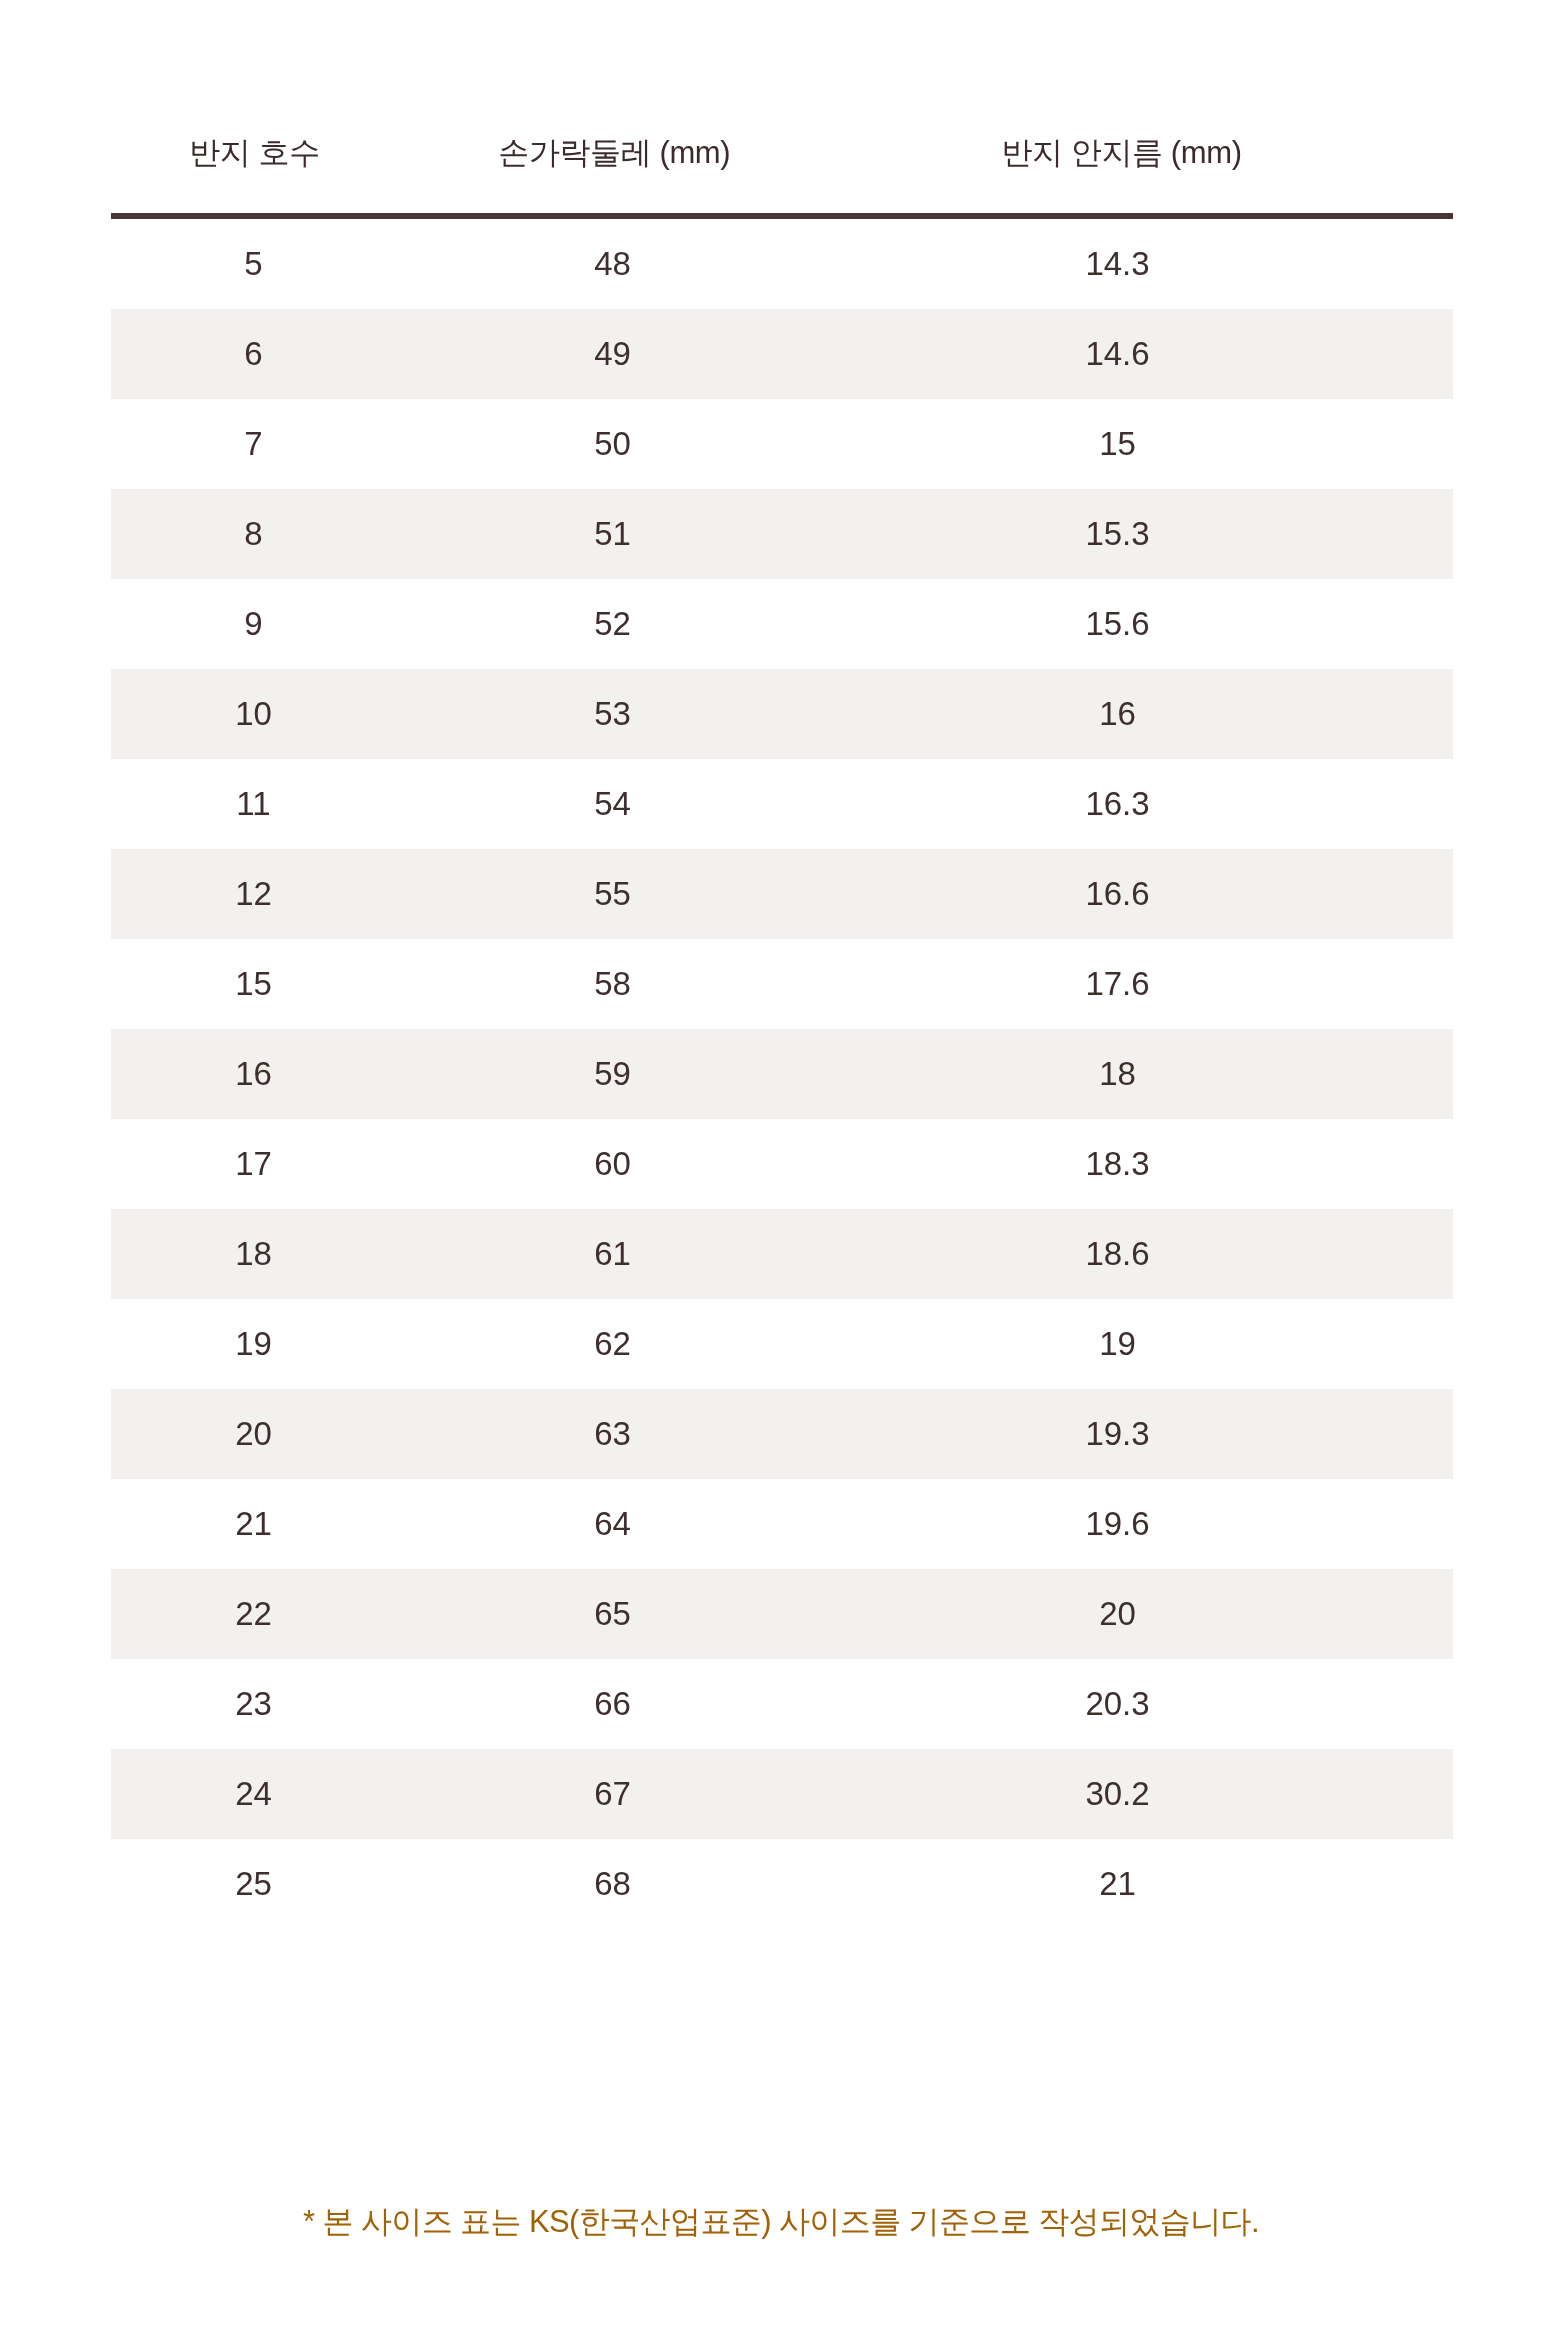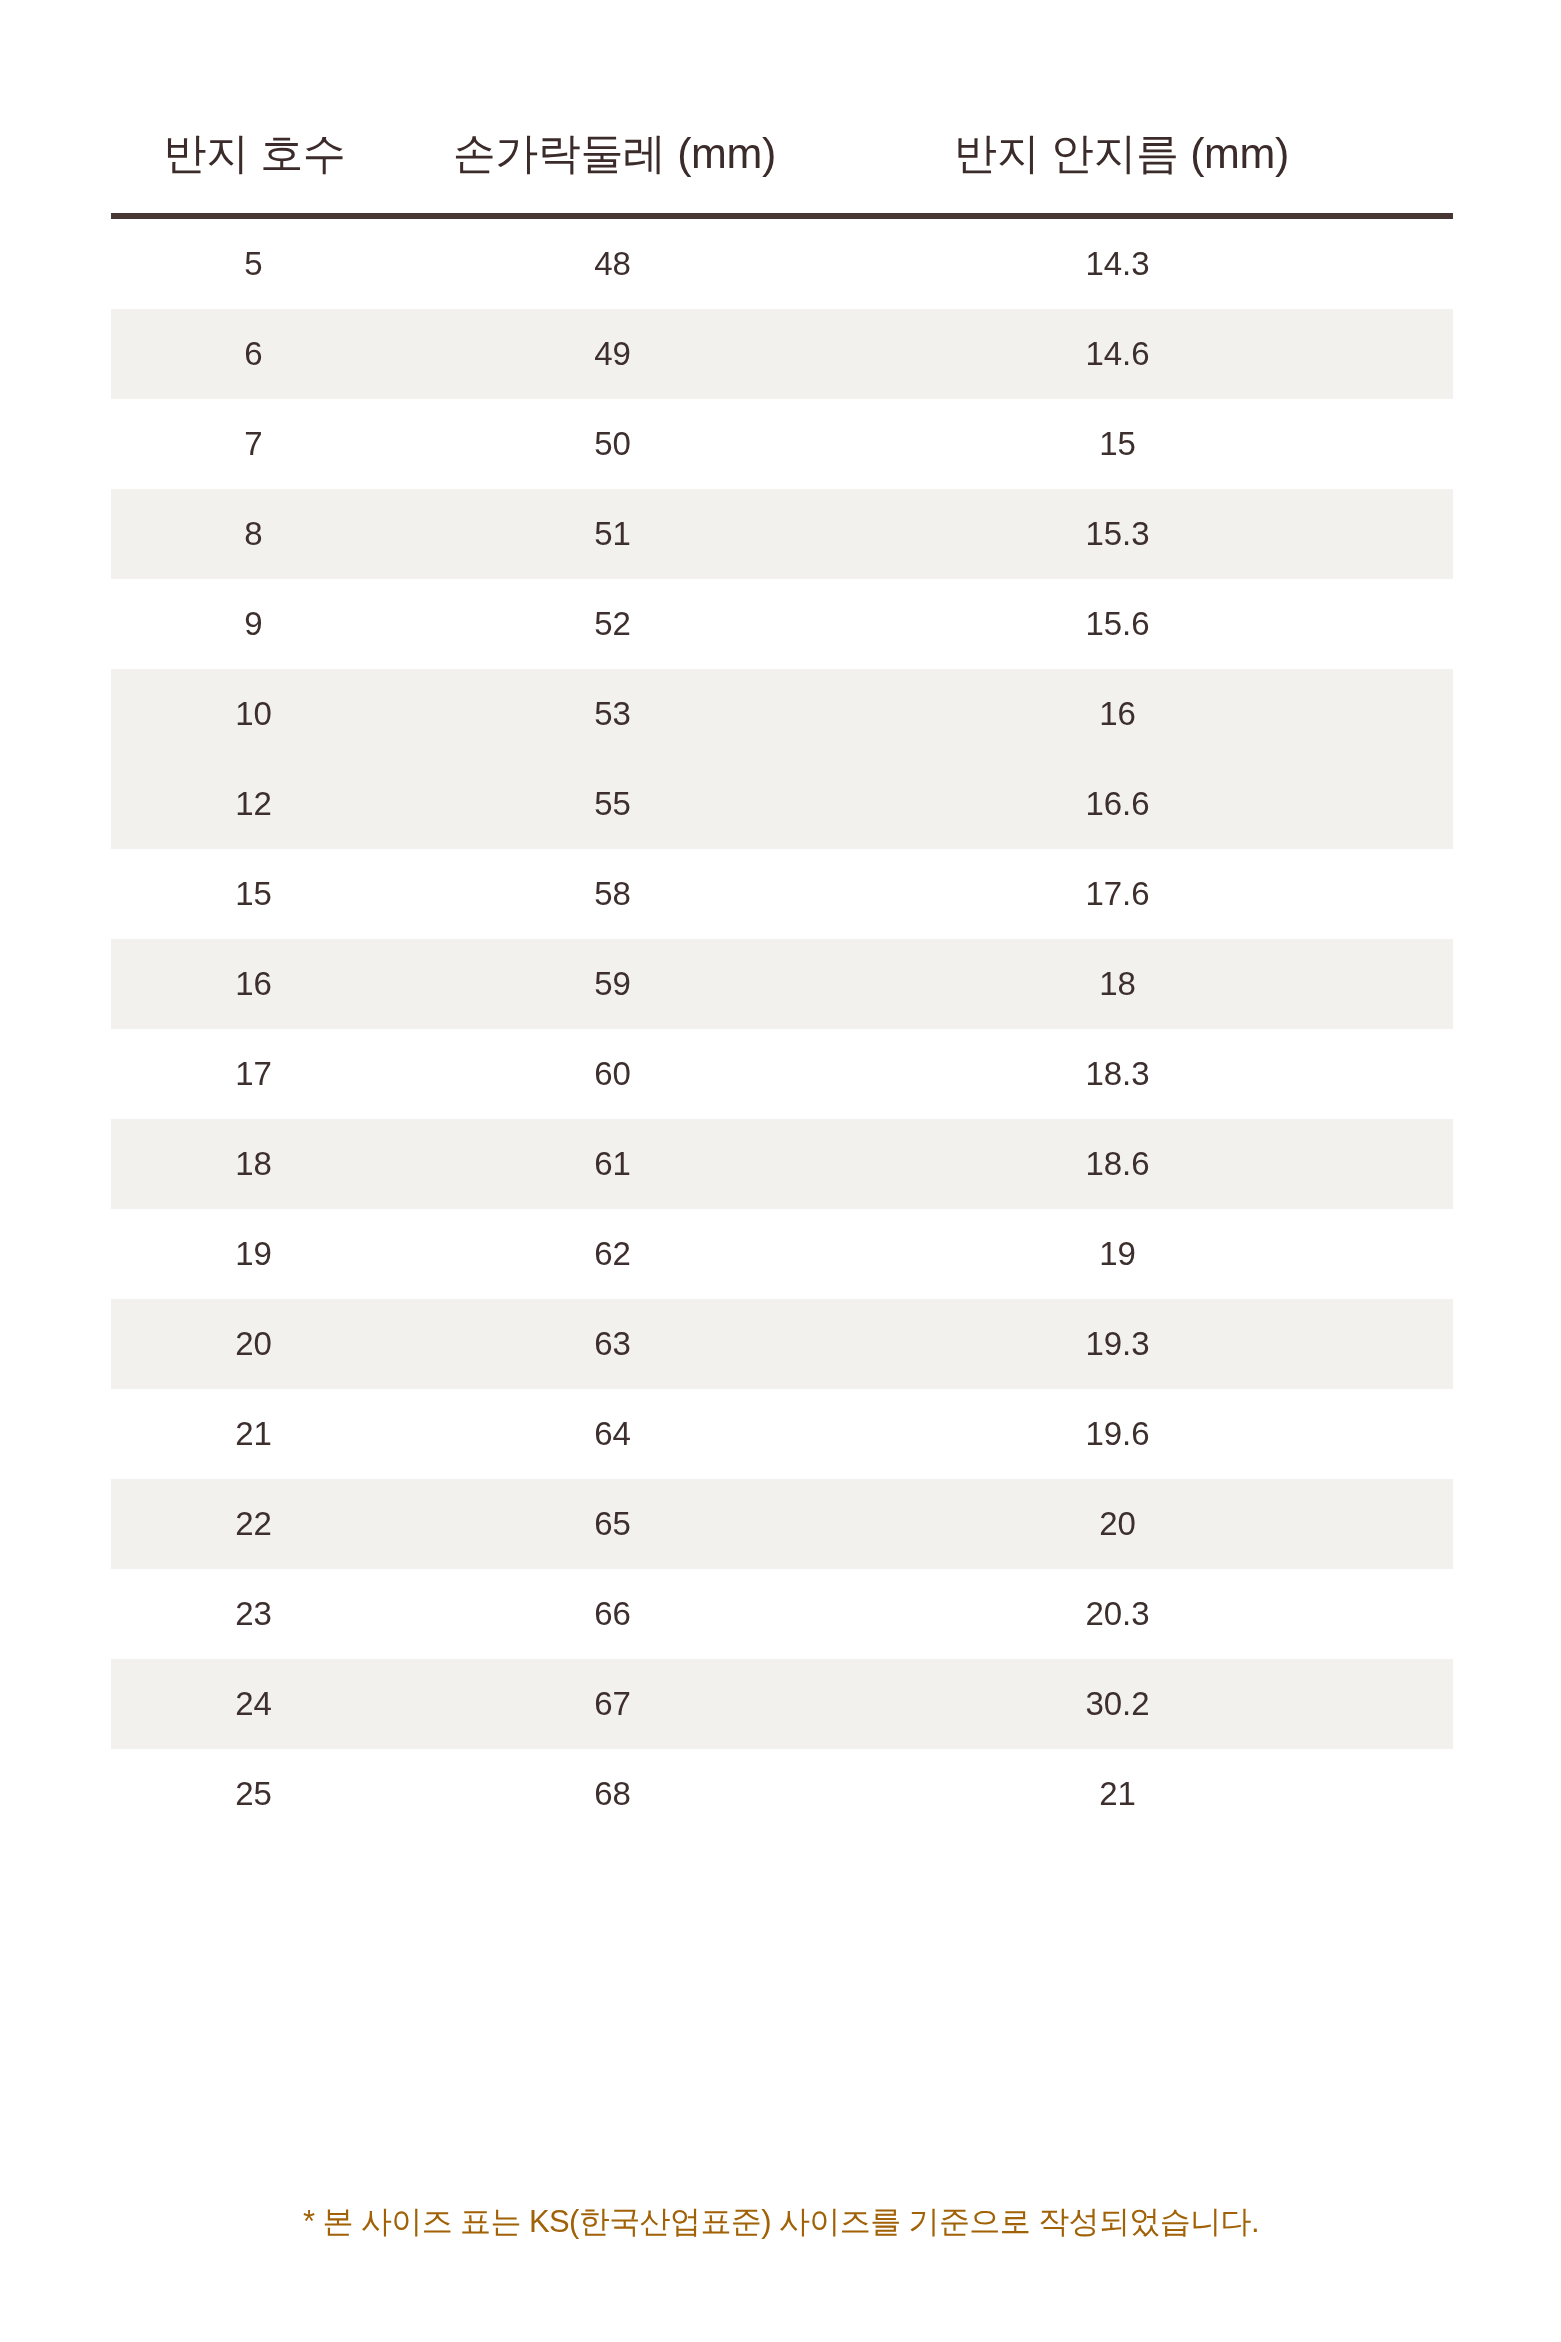--- a/index.html
+++ b/index.html
@@ -37,21 +37,21 @@
     border-collapse: collapse;
     table-layout: fixed;
   }
 
   .size-table col.c1 { width: 313px; }
   .size-table col.c2 { width: 403px; }
   .size-table col.c3 { width: 626px; }
 
   .size-table thead th {
     font-weight: 400;
-    font-size: 43px;
+    font-size: 31px;
     line-height: 1.25;
     color: #3b2b2a;
     letter-spacing: -0.4px;
     padding: 0 0 9.4px 0;
     height: 101px;
     vertical-align: middle;
     text-align: center;
     white-space: nowrap;
   }
 
@@ -155,20 +155,25 @@
           <tr>
             <td class="col-num">9</td>
             <td class="col-circ">52</td>
             <td class="col-inner">15.6</td>
           </tr>
           <tr class="alt">
             <td class="col-num">10</td>
             <td class="col-circ">53</td>
             <td class="col-inner">16</td>
           </tr>
+          <tr>
+            <td class="col-num">11</td>
+            <td class="col-circ">54</td>
+            <td class="col-inner">16.3</td>
+          </tr>
           <tr class="alt">
             <td class="col-num">12</td>
             <td class="col-circ">55</td>
             <td class="col-inner">16.6</td>
           </tr>
           <tr>
             <td class="col-num">15</td>
             <td class="col-circ">58</td>
             <td class="col-inner">17.6</td>
           </tr>

